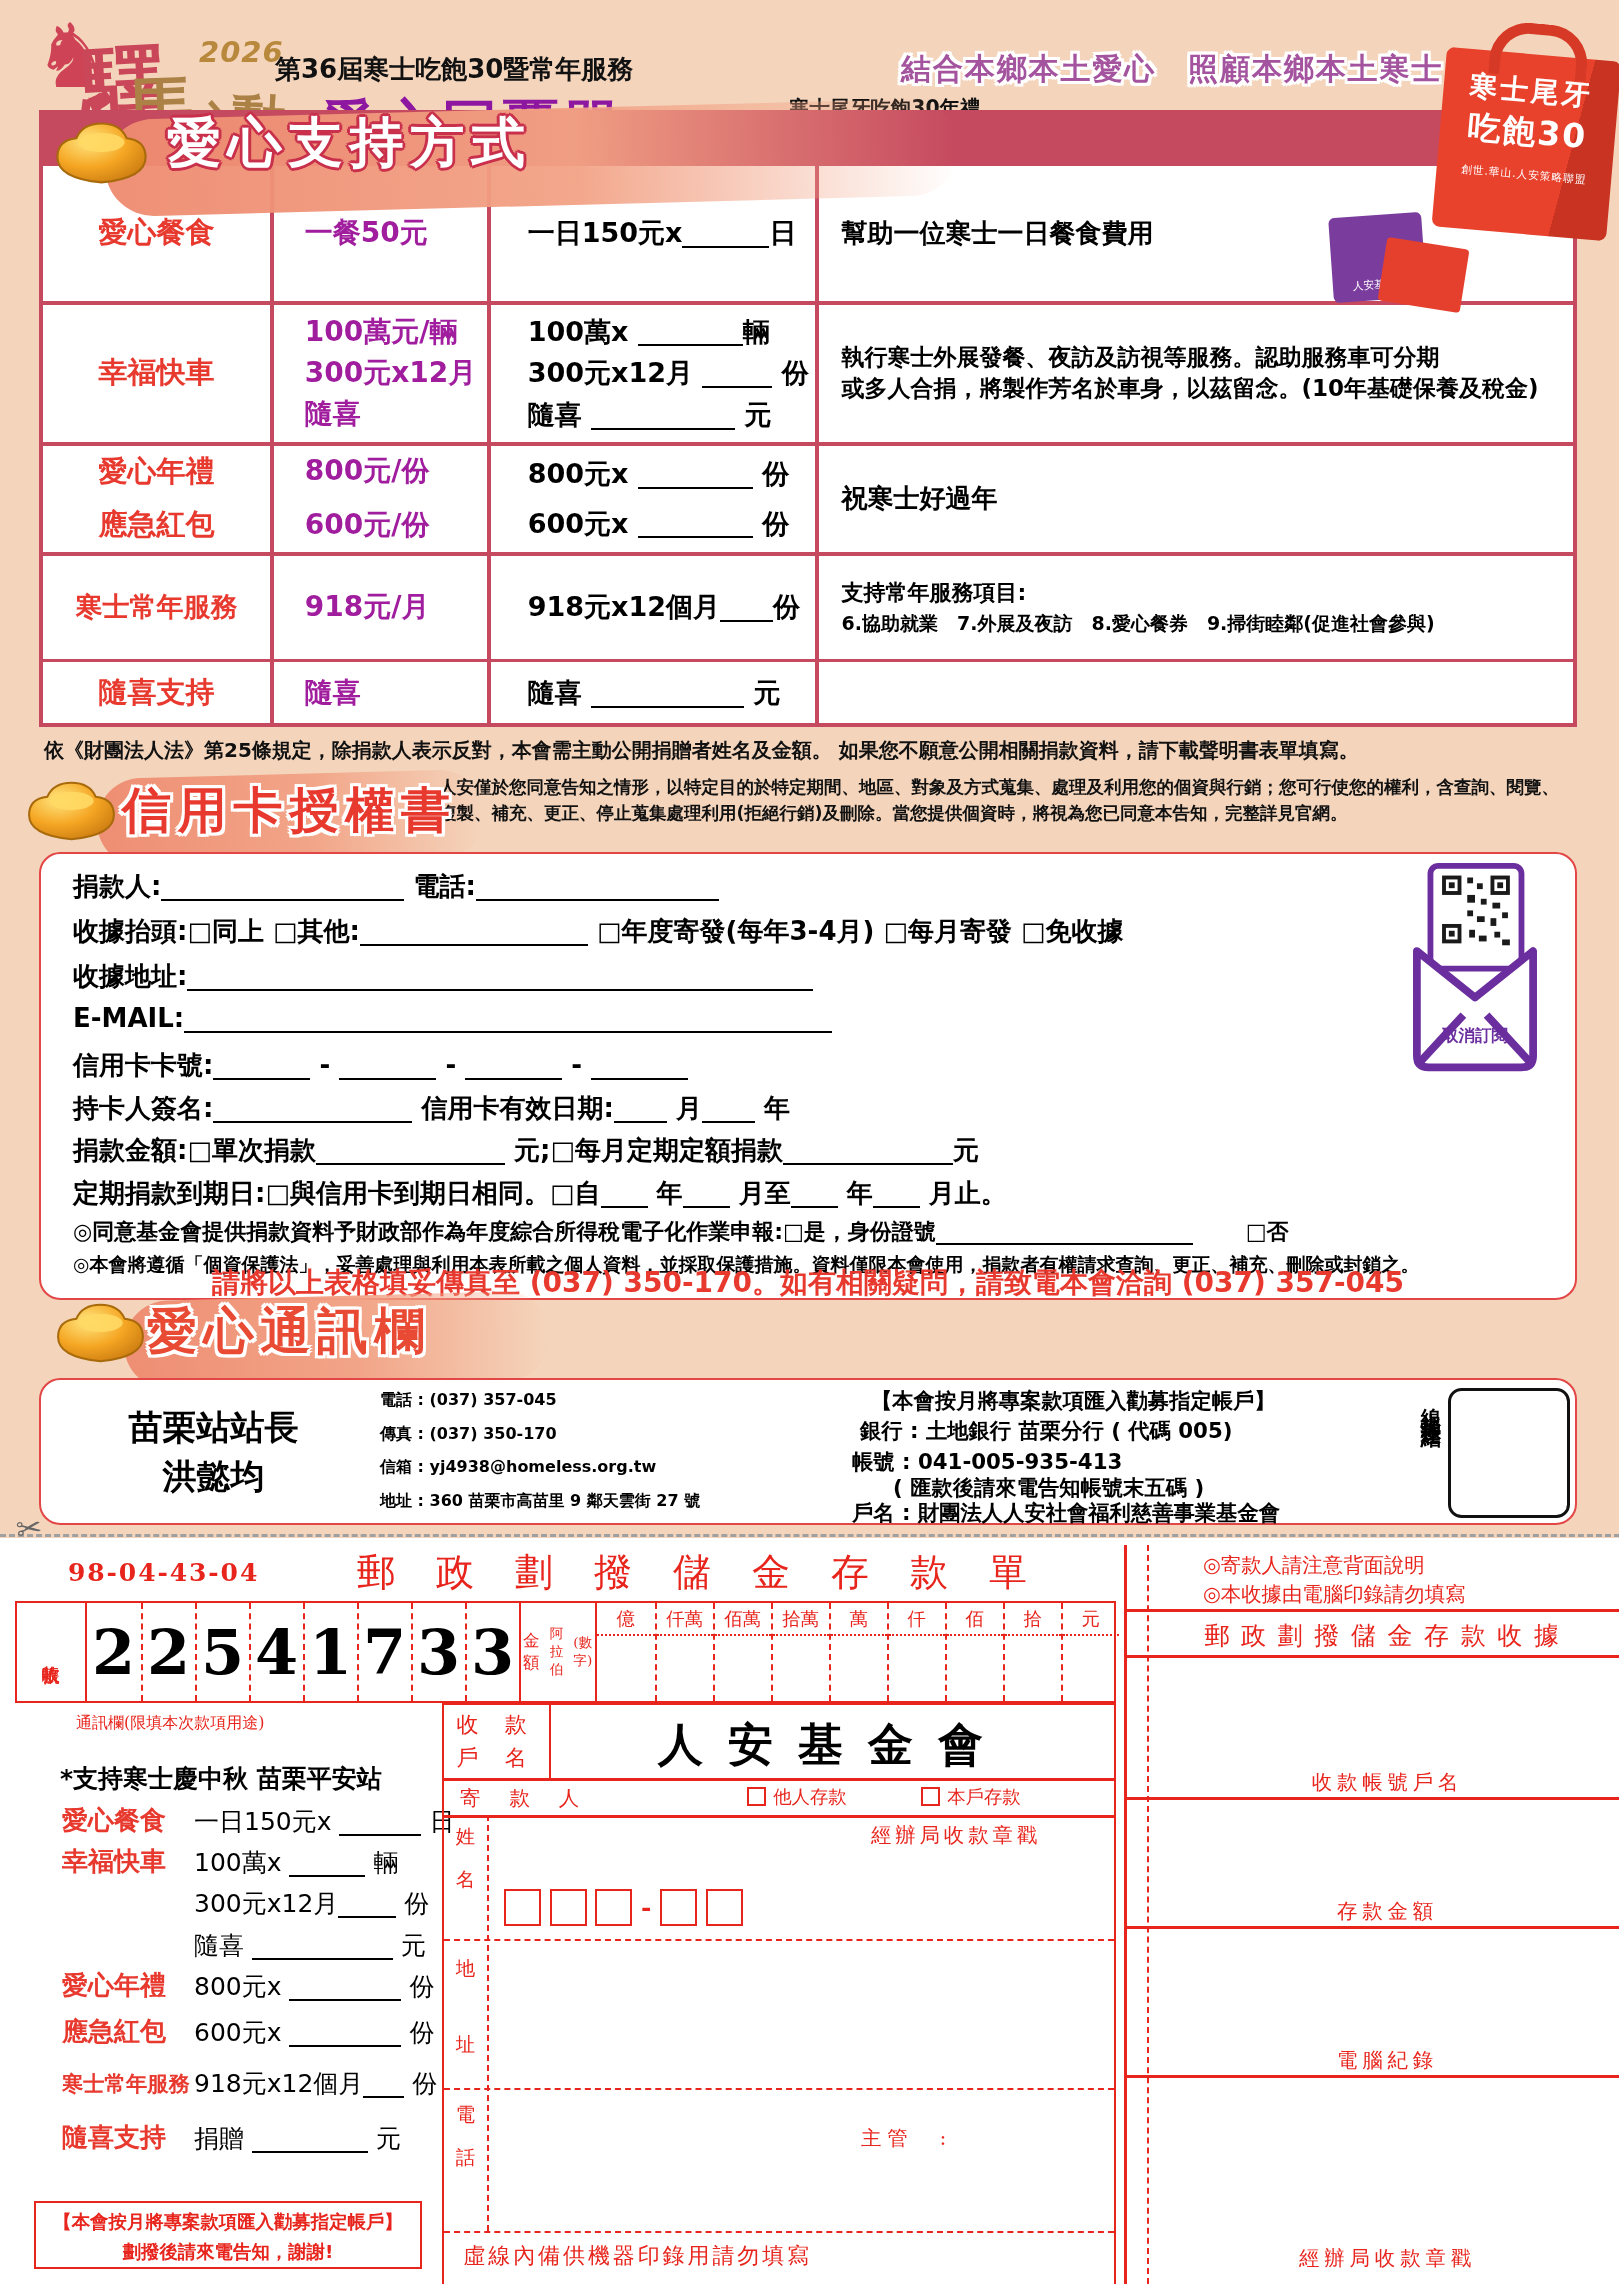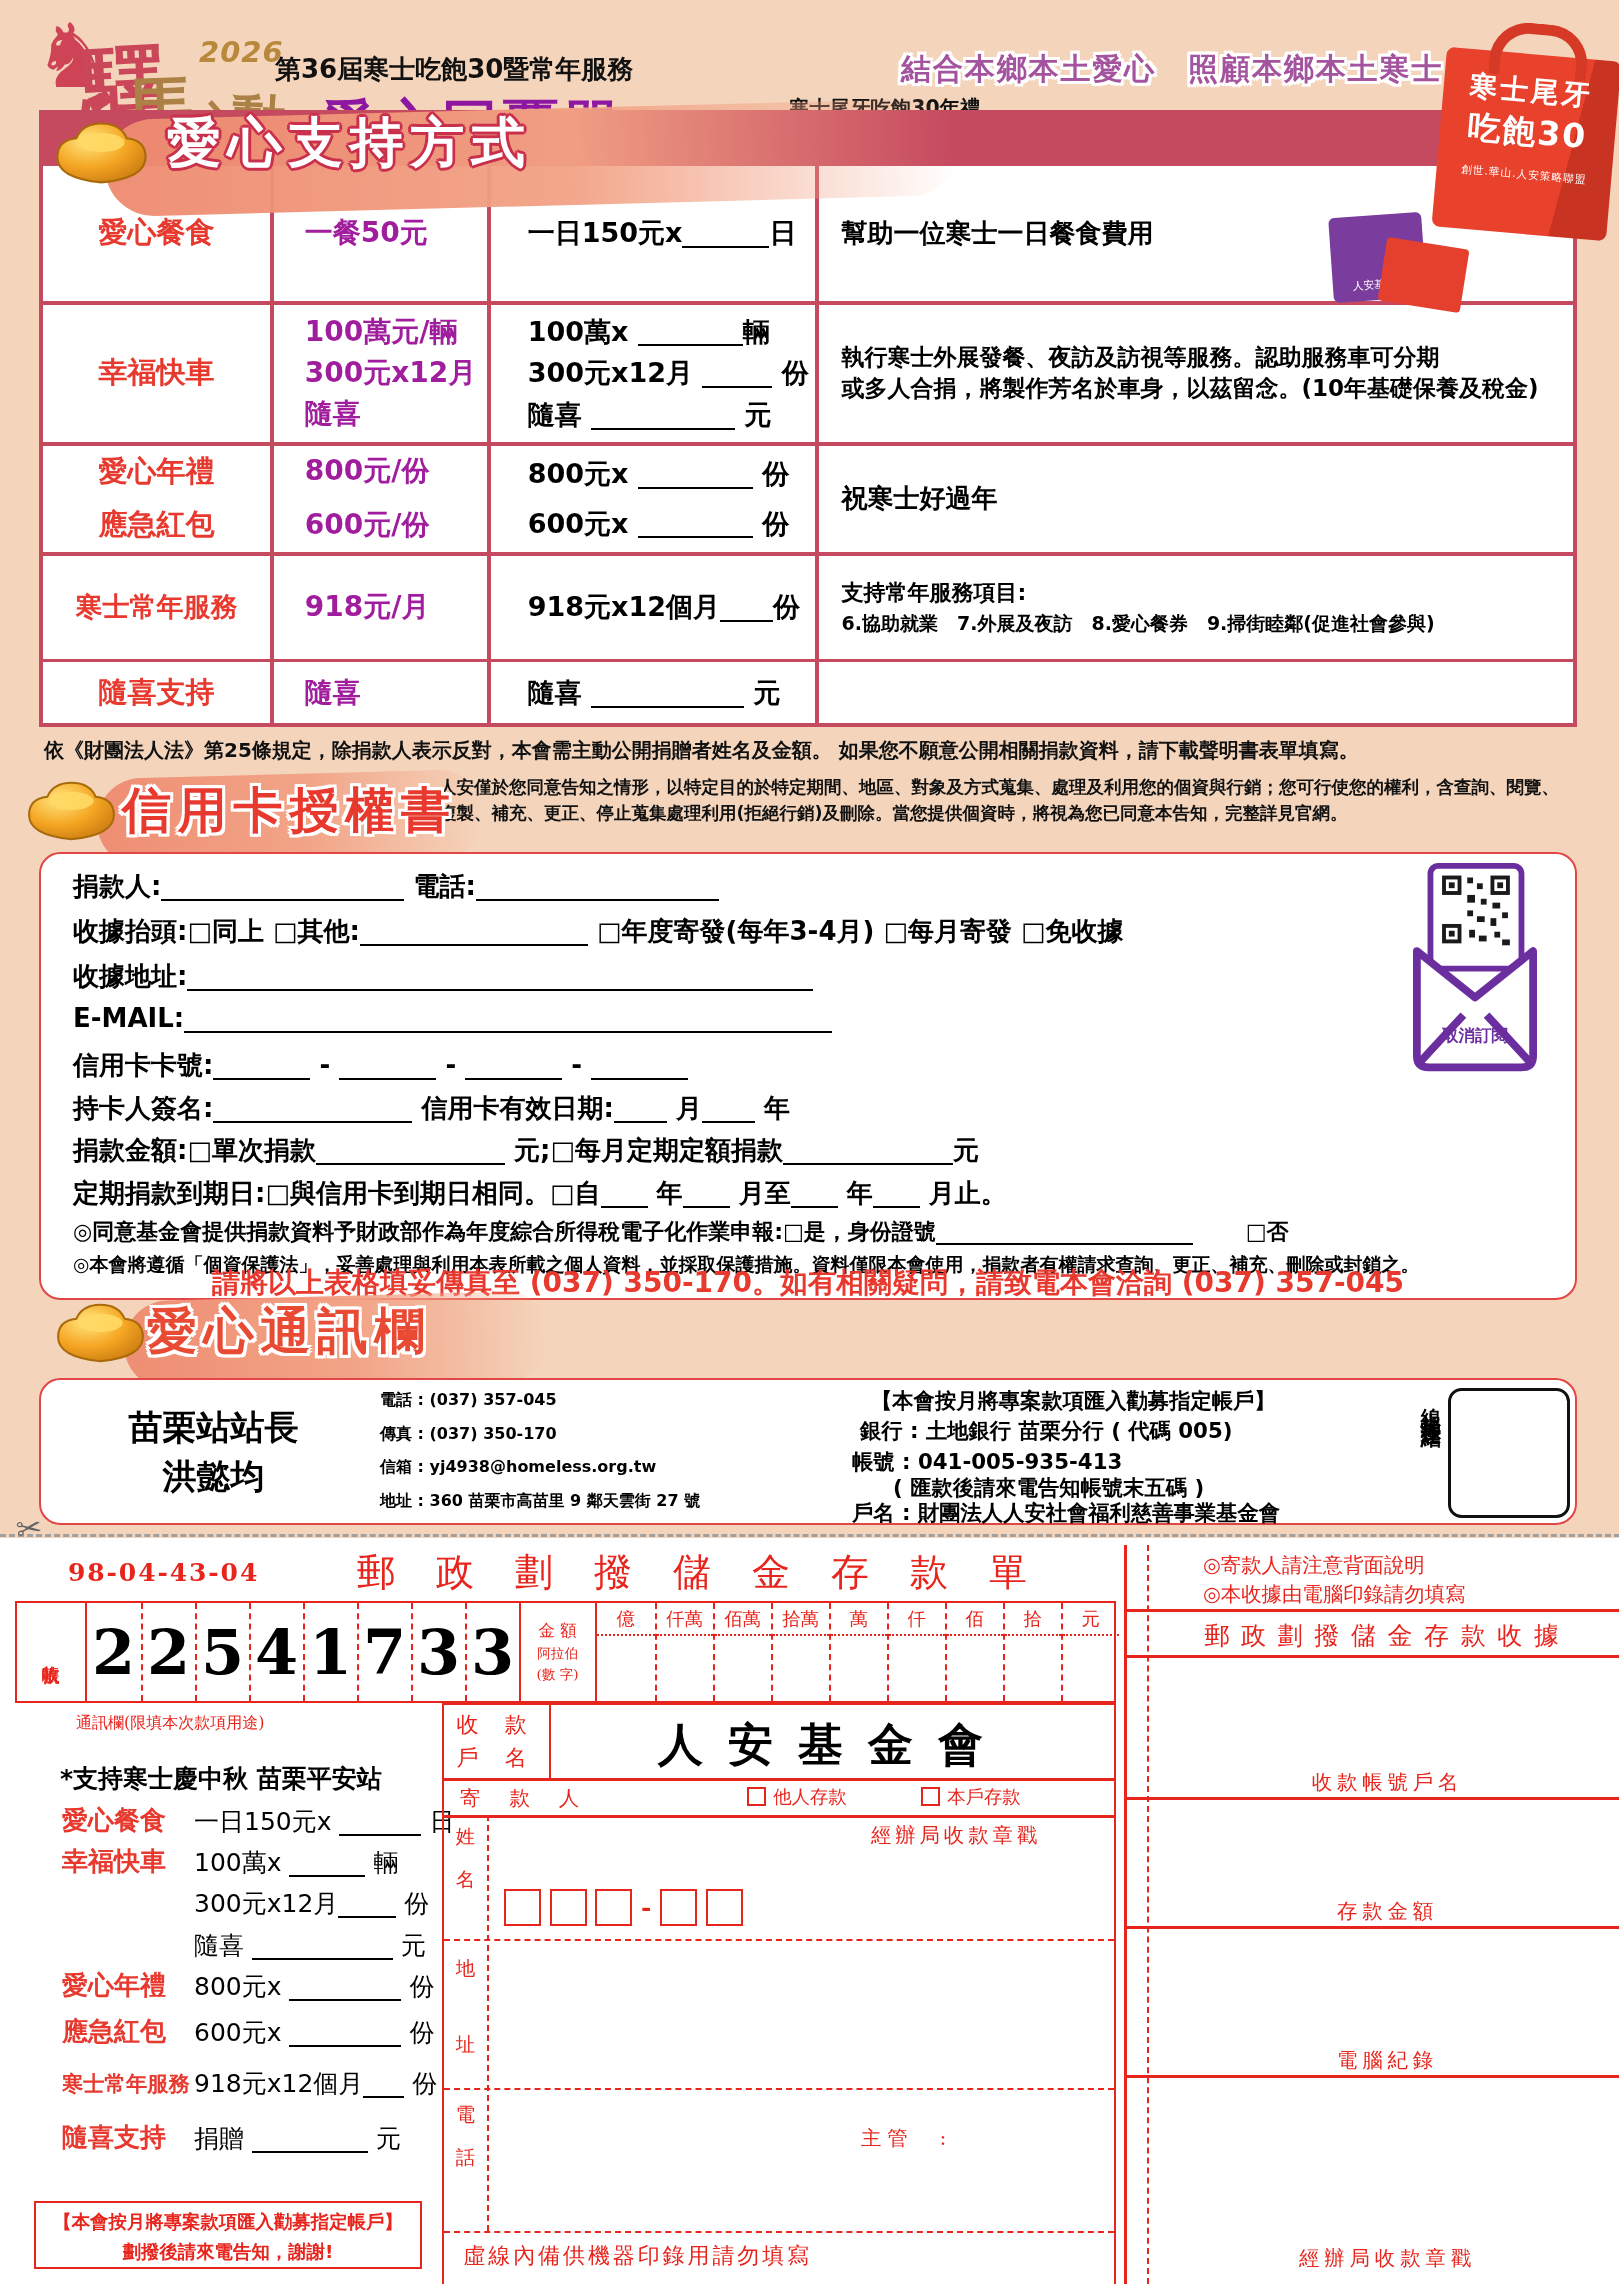--- a/index.html
+++ b/index.html
@@ -64,21 +64,21 @@
   .cutline{position:absolute;left:0;top:1534px;width:1620px;border-top:3.9px dashed #a0a0a0}
   .scis{position:absolute;left:15.5px;top:1510px;font-size:31px;color:#666;transform:rotate(-8deg)}
   
   .ps{font-family:"DejaVu Serif",serif;color:var(--pred)}
   .slipcode{font-size:25px;font-weight:bold;letter-spacing:1.9px}
   .sliptitle{font-size:38px;font-weight:normal;letter-spacing:41px}
   .row1{position:absolute;left:14.6px;top:1601px;width:1101px;height:102px;border:2.9px solid var(--pred);display:grid;grid-template-columns:70px repeat(8,54px) 78px repeat(9,58px)}
   .acclab{border-right:2.9px solid var(--pred);display:flex;align-items:center;justify-content:center;font-size:18.4px}
   .dcell{display:flex;align-items:center;justify-content:center;font-family:"DejaVu Serif",serif;font-size:62px;font-weight:bold;color:#000}
   .dcell+.dcell{border-left:2.9px dashed var(--pred)}
-  .amtlab{border-left:2.9px solid var(--pred);border-right:2.9px solid var(--pred);display:flex;flex-direction:column;align-items:center;justify-content:center;gap:2.9px;text-align:center}
+  .amtlab{border-left:2.9px solid var(--pred);border-right:2.9px solid var(--pred);display:flex;flex-direction:row;align-items:center;justify-content:center;gap:2.9px;text-align:center}
   .ucell{display:flex;flex-direction:column}
   .ucell+.ucell{border-left:2.9px dashed var(--pred)}
   .uh{height:33px;border-bottom:2.9px dotted var(--pred);display:flex;align-items:center;justify-content:center;font-size:18.4px}
   .itemlab{position:absolute;font-size:26px;font-weight:bold;color:#e8392f;font-family:"DejaVu Sans",sans-serif}
   .itemval{position:absolute;left:194px;font-size:25px;color:#000;font-family:"DejaVu Sans",sans-serif;white-space:nowrap}
   .remitbox{position:absolute;left:34px;top:2201px;width:388px;height:68px;border:2.9px solid var(--pred);text-align:center;font-size:18.4px;font-weight:bold;color:var(--pred);line-height:1.65;padding-top:3.9px;font-family:"DejaVu Sans",sans-serif}
   .midbox{position:absolute;left:442px;top:1703px;width:674px;height:581px;border:2.9px solid var(--pred);border-bottom:none}
   .hline{position:absolute;left:0;right:0;height:2.9px;background:var(--pred)}
   .hdash{position:absolute;left:0;right:0;border-top:2.9px dashed var(--pred)}
   .vdash{position:absolute;border-left:2.9px dashed var(--pred)}

